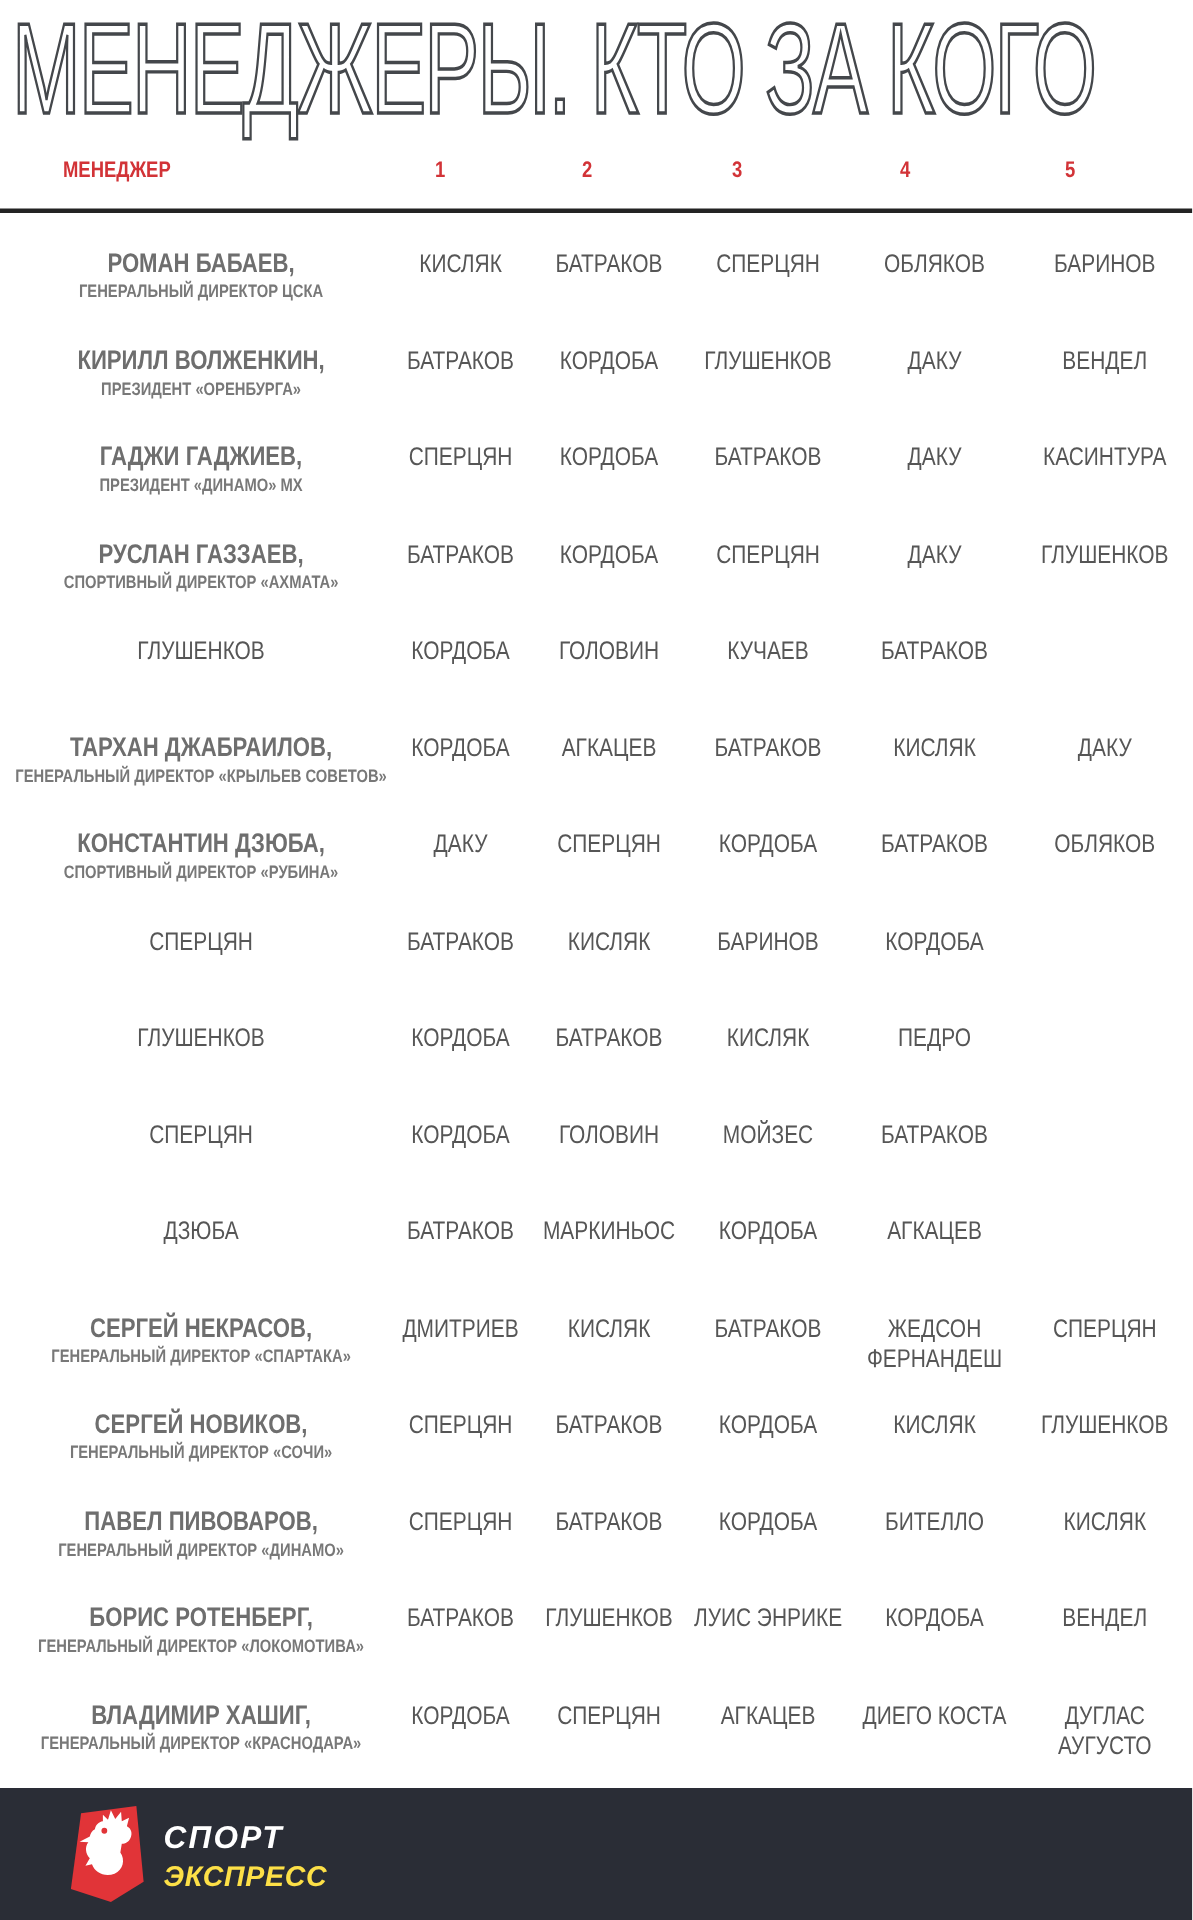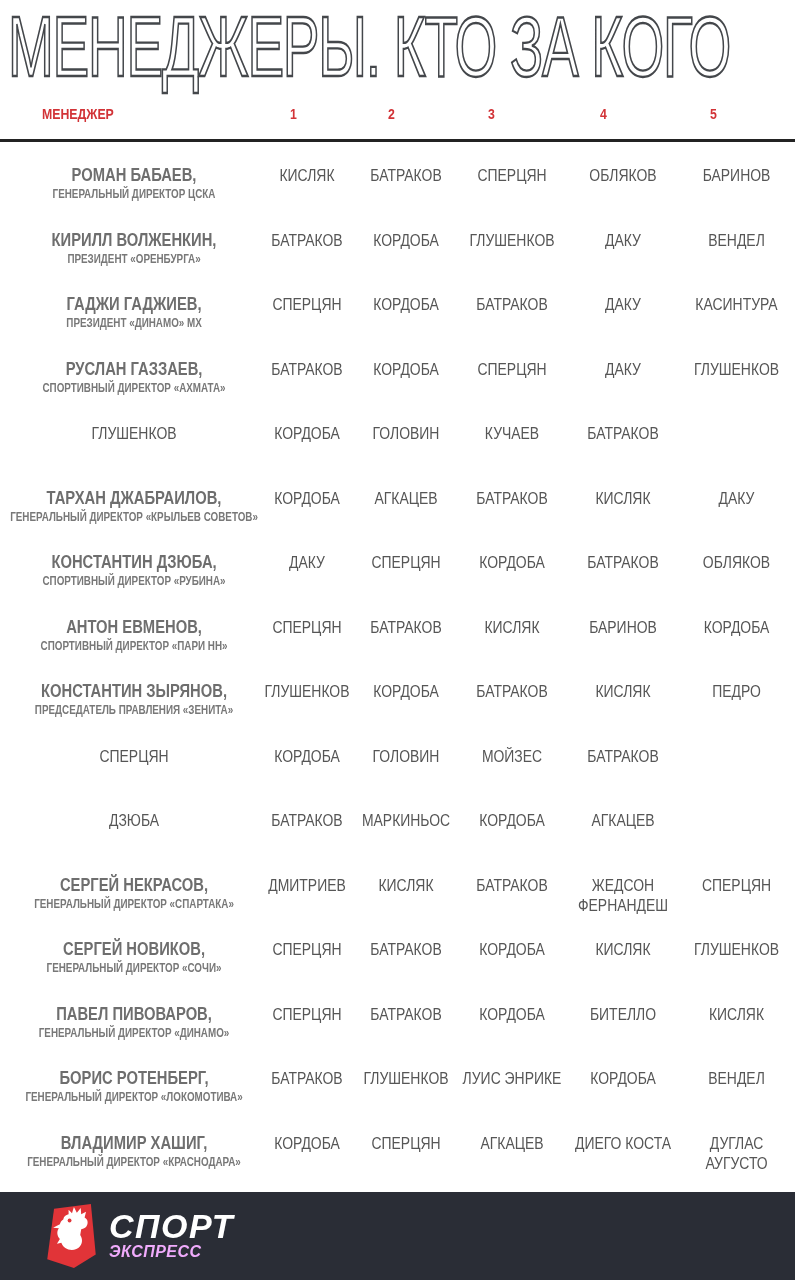--- a/index.html
+++ b/index.html
@@ -46,25 +46,25 @@
   
   .footer {
     position:absolute; left:0; right:0; bottom:0; height:88px;
     background:#2a2d36; display:flex; align-items:center;
     padding-left:47px; box-sizing:border-box; gap:13px;
   }
   .badge { display:block; }
   .brand { display:flex; flex-direction:column; }
   .brand-top {
     color:#ffffff; font-weight:bold; font-style:italic;
-    font-size:34px; line-height:30px; letter-spacing:1.5px;
+    font-size:21px; line-height:30px; letter-spacing:1.5px;
   }
   .brand-bottom {
-    color:#f0abfc; font-weight:bold; font-style:italic;
-    font-size:16px; line-height:21px; letter-spacing:0.5px;
+    color:#fde047; font-weight:bold; font-style:italic;
+    font-size:19px; line-height:21px; letter-spacing:0.5px;
   }
 </style>
 </head>
 <body>
 
 <div class="page">
 
   <div class="title">МЕНЕДЖЕРЫ. КТО ЗА КОГО</div>
 
   <div class="table-header tgrid">
@@ -165,40 +165,28 @@
         </div>
       </div>
       <div class="pick cond">ДАКУ</div>
       <div class="pick cond">СПЕРЦЯН</div>
       <div class="pick cond">КОРДОБА</div>
       <div class="pick cond">БАТРАКОВ</div>
       <div class="pick cond">ОБЛЯКОВ</div>
     </div>
 
     <div class="row tgrid">
-      <div>
-        <div class="cond">
-          <div class="mgr-name">АНТОН ЕВМЕНОВ,</div>
-          <div class="mgr-role">СПОРТИВНЫЙ ДИРЕКТОР «ПАРИ НН»</div>
-        </div>
-      </div>
       <div class="pick cond">СПЕРЦЯН</div>
       <div class="pick cond">БАТРАКОВ</div>
       <div class="pick cond">КИСЛЯК</div>
       <div class="pick cond">БАРИНОВ</div>
       <div class="pick cond">КОРДОБА</div>
     </div>
 
     <div class="row tgrid">
-      <div>
-        <div class="cond">
-          <div class="mgr-name">КОНСТАНТИН ЗЫРЯНОВ,</div>
-          <div class="mgr-role">ПРЕДСЕДАТЕЛЬ ПРАВЛЕНИЯ «ЗЕНИТА»</div>
-        </div>
-      </div>
       <div class="pick cond">ГЛУШЕНКОВ</div>
       <div class="pick cond">КОРДОБА</div>
       <div class="pick cond">БАТРАКОВ</div>
       <div class="pick cond">КИСЛЯК</div>
       <div class="pick cond">ПЕДРО</div>
     </div>
 
     <div class="row tgrid">
       <div class="pick cond">СПЕРЦЯН</div>
       <div class="pick cond">КОРДОБА</div>

